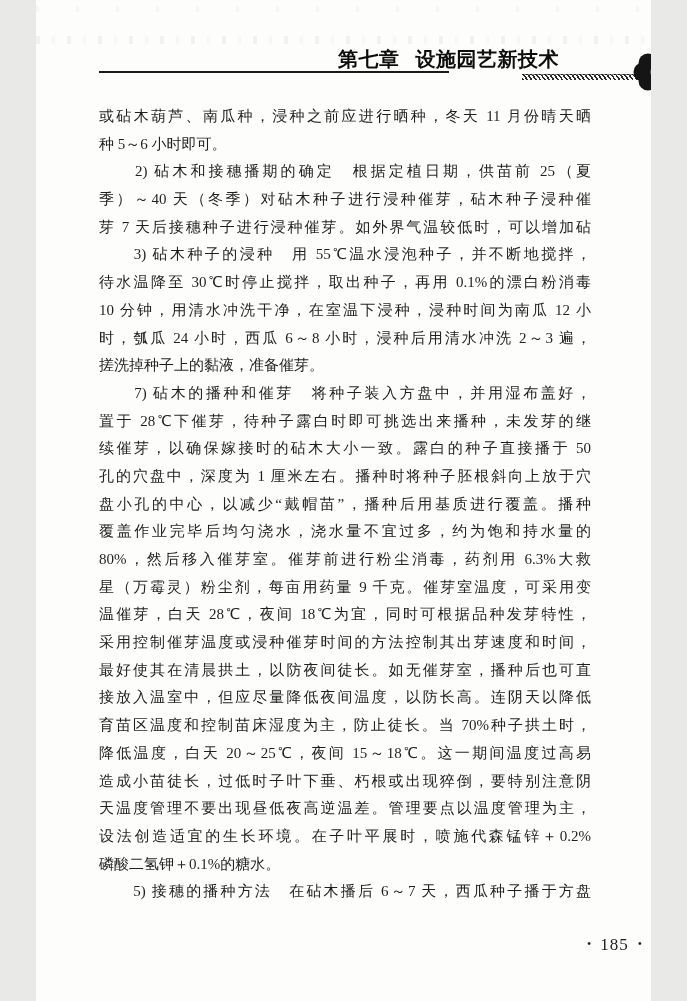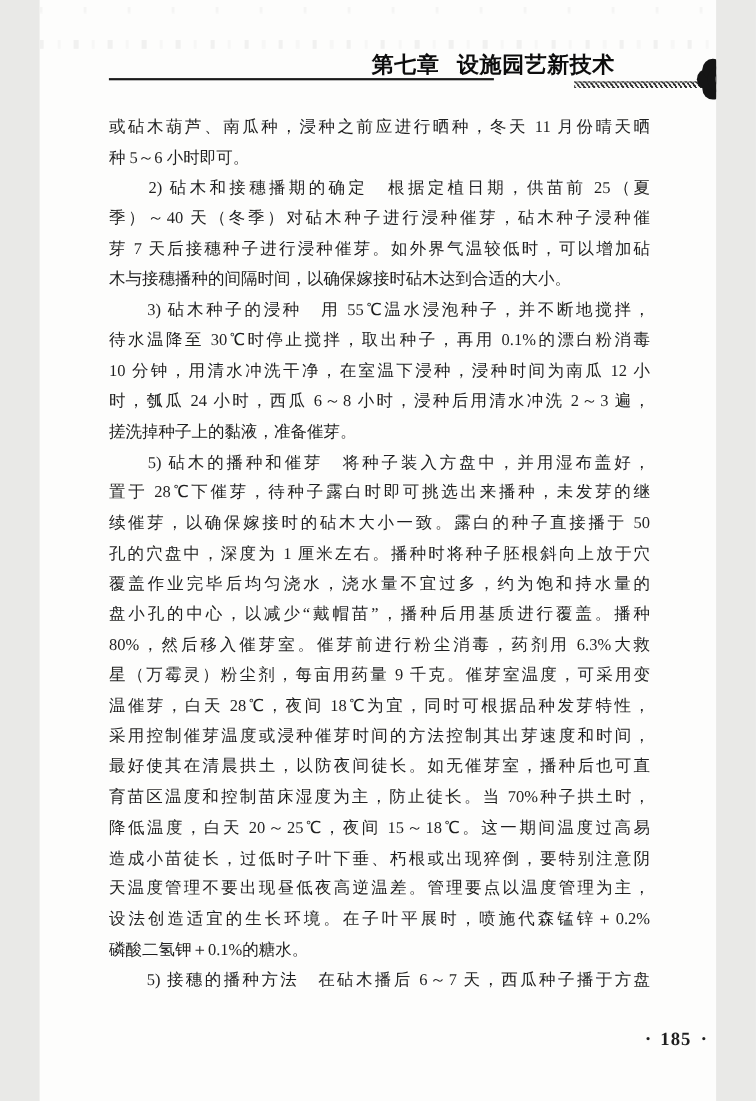--- a/index.html
+++ b/index.html
@@ -55,21 +55,21 @@
     font-size:15px;white-space:nowrap;
     text-align:justify;text-align-last:justify;
   }
   .line.end{text-align:right;text-align-last:left;}
   
   .page-num{
     position:absolute;left:551px;top:935px;
     color:var(--ink,#1f1f1f);white-space:nowrap;
   }
   .page-num .dot{font-size:12px;vertical-align:2px;}
-  .page-num .num{font-size:17px;letter-spacing:1px;margin:0 9px;font-weight:bold;}
+  .page-num .num{font-size:17px;letter-spacing:1px;margin:0 9px;}
   
   .watermark{
     position:absolute;left:588px;top:923px;width:140px;height:36px;
     transform:rotate(-90deg);transform-origin:center;
     font-family:"Liberation Sans", sans-serif;
     font-size:30px;line-height:36px;text-align:center;
     color:var(--watermark,#878787);letter-spacing:1px;
   }
 </style>
 </head>
@@ -101,37 +101,37 @@
     <circle cx="33" cy="27" r="2.6" fill="#a8a8a8"></circle>
     <circle cx="29.5" cy="24.5" r="1" fill="#dddddd"></circle>
   </svg>
 
   <div class="body-text" id="body-text">
       <div class="line">或砧木葫芦、南瓜种，浸种之前应进行晒种，冬天 11 月份晴天晒</div>
       <div class="line end">种 5～6 小时即可。</div>
       <div class="line">　　2) 砧木和接穗播期的确定　根据定植日期，供苗前 25（夏</div>
       <div class="line">季）～40 天（冬季）对砧木种子进行浸种催芽，砧木种子浸种催</div>
       <div class="line">芽 7 天后接穗种子进行浸种催芽。如外界气温较低时，可以增加砧</div>
-      <div class="line end">木与接穗播种的间隔时间，以确保嫁接时砧木达到合适的大小。</div>
       <div class="line">　　3) 砧木种子的浸种　用 55℃温水浸泡种子，并不断地搅拌，</div>
       <div class="line">待水温降至 30℃时停止搅拌，取出种子，再用 0.1%的漂白粉消毒</div>
       <div class="line">10 分钟，用清水冲洗干净，在室温下浸种，浸种时间为南瓜 12 小</div>
       <div class="line">时，瓠瓜 24 小时，西瓜 6～8 小时，浸种后用清水冲洗 2～3 遍，</div>
       <div class="line end">搓洗掉种子上的黏液，准备催芽。</div>
-      <div class="line">　　5) 砧木的播种和催芽　将种子装入方盘中，并用湿布盖好，</div>
+      <div class="line">　　7) 砧木的播种和催芽　将种子装入方盘中，并用湿布盖好，</div>
       <div class="line">置于 28℃下催芽，待种子露白时即可挑选出来播种，未发芽的继</div>
       <div class="line">续催芽，以确保嫁接时的砧木大小一致。露白的种子直接播于 50</div>
       <div class="line">孔的穴盘中，深度为 1 厘米左右。播种时将种子胚根斜向上放于穴</div>
+      <div class="line">盘小孔的中心，以减少“戴帽苗”，播种后用基质进行覆盖。播种</div>
       <div class="line">覆盖作业完毕后均匀浇水，浇水量不宜过多，约为饱和持水量的</div>
-      <div class="line">盘小孔的中心，以减少“戴帽苗”，播种后用基质进行覆盖。播种</div>
       <div class="line">80%，然后移入催芽室。催芽前进行粉尘消毒，药剂用 6.3%大救</div>
       <div class="line">星（万霉灵）粉尘剂，每亩用药量 9 千克。催芽室温度，可采用变</div>
       <div class="line">温催芽，白天 28℃，夜间 18℃为宜，同时可根据品种发芽特性，</div>
       <div class="line">采用控制催芽温度或浸种催芽时间的方法控制其出芽速度和时间，</div>
       <div class="line">最好使其在清晨拱土，以防夜间徒长。如无催芽室，播种后也可直</div>
+      <div class="line">接放入温室中，但应尽量降低夜间温度，以防长高。连阴天以降低</div>
       <div class="line">育苗区温度和控制苗床湿度为主，防止徒长。当 70%种子拱土时，</div>
       <div class="line">降低温度，白天 20～25℃，夜间 15～18℃。这一期间温度过高易</div>
       <div class="line">造成小苗徒长，过低时子叶下垂、朽根或出现猝倒，要特别注意阴</div>
       <div class="line">天温度管理不要出现昼低夜高逆温差。管理要点以温度管理为主，</div>
       <div class="line">设法创造适宜的生长环境。在子叶平展时，喷施代森锰锌＋0.2%</div>
       <div class="line end">磷酸二氢钾＋0.1%的糖水。</div>
       <div class="line">　　5) 接穗的播种方法　在砧木播后 6～7 天，西瓜种子播于方盘</div>
     </div>
 
   <div class="page-num"><span class="dot">•</span><span class="num">185</span><span class="dot">•</span></div>

